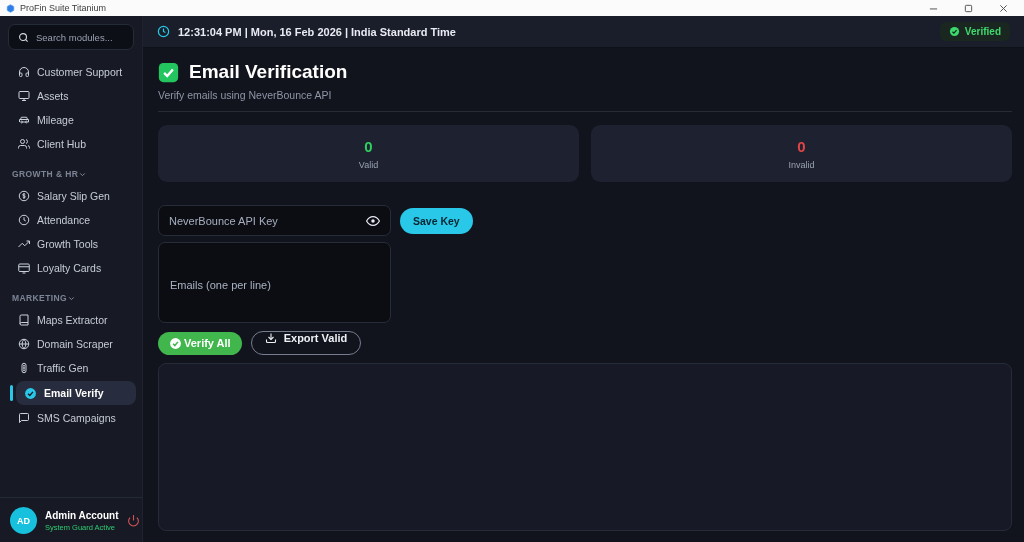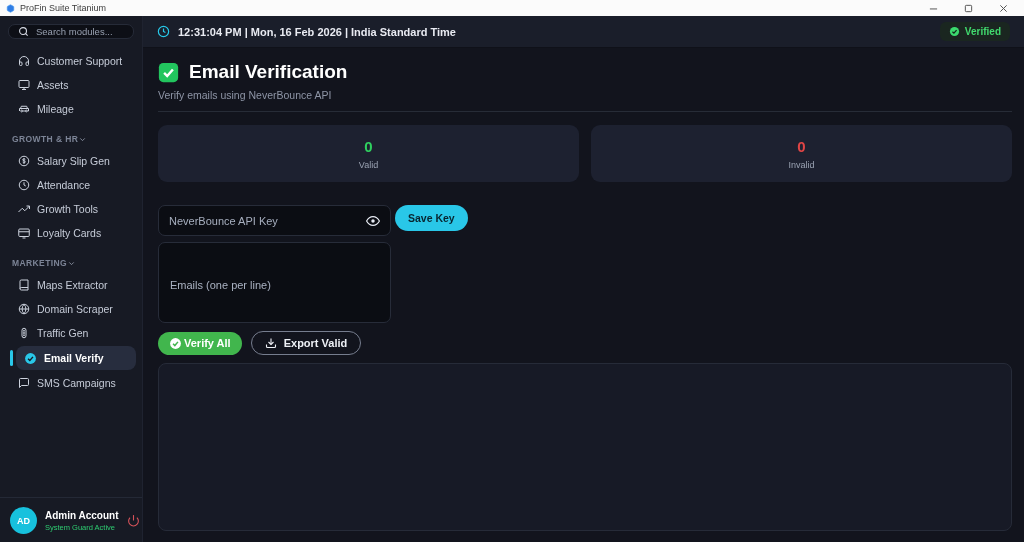--- a/index.html
+++ b/index.html
@@ -14,21 +14,21 @@
 
   
   .app { display:flex; height:527px; }
 
   
   .sidebar { width:143px; background:#171a24; display:flex; flex-direction:column; border-right:1px solid #1f2330; }
   .brand { display:flex; align-items:center; gap:8px; padding:12px 9px 10px; }
   .brand-logo { width:37px; height:37px; background:#262b39; border-radius:10px; display:flex; align-items:center; justify-content:center; flex:none; }
   .brand-name { font-size:12px; font-weight:bold; color:#ffffff; white-space:nowrap; }
   .brand-version { font-size:7.5px; color:#2cd3ef; font-weight:bold; margin-top:2px; }
-  .search-box { margin:8px 8px 4px; height:15px; background:#0d0f16; border:1px solid #262b38; border-radius:7px;
+  .search-box { margin:8px 8px 4px; height:26px; background:#0d0f16; border:1px solid #262b38; border-radius:7px;
     display:flex; align-items:center; gap:7px; padding:0 9px; }
   .search-box input { background:transparent; border:none; outline:none; color:#b6bdcc; font-size:9.5px; width:100%; }
   .search-box input::placeholder { color:#98a0b0; }
   .nav { flex:1; padding-top:6px; overflow:hidden; }
   .nav-item { position:relative; display:flex; align-items:center; gap:7px; height:24px; padding:0 8px 0 18px;
     color:#c6ccd8; font-size:10.5px; cursor:default; }
   .nav-item .ic { color:#ccd2dd; }
   .nav-item.active { margin:1px 6px 1px 16px; padding-left:8px; background:#272d3e; border-radius:8px;
     color:#ffffff; font-weight:bold; }
   .active-bar { position:absolute; left:-6px; top:4px; width:3px; height:16px; background:#29c8ea; border-radius:2px; }
@@ -58,38 +58,38 @@
   .divider { height:1px; background:#272c37; margin-top:10px; }
 
   .stats-row { display:flex; gap:12px; margin-top:13px; }
   .stat-card { flex:1; height:57px; background:#1d2130; border-radius:9px; display:flex; flex-direction:column;
     align-items:center; justify-content:center; gap:5px; }
   .stat-value { font-size:15px; font-weight:bold; }
   .stat-value.green { color:#2fd05f; }
   .stat-value.red { color:#e04545; }
   .stat-label { font-size:9px; color:#9aa2b2; }
 
-  .api-row { margin-top:23px; display:flex; align-items:flex-start; gap:4px; }
+  .api-row { margin-top:23px; display:flex; align-items:center; gap:9px; }
   .input-wrap { width:233px; height:31px; background:#0b0d13; border:1px solid #272c39; border-radius:7px;
     display:flex; align-items:center; padding:0 10px; gap:8px; }
   .input-wrap input { flex:1; background:transparent; border:none; outline:none; color:#cfd5e2; font-size:11px; min-width:0; }
   .input-wrap input::placeholder { color:#a7afbf; }
   .eye-btn { color:#e8ecf4; display:flex; cursor:pointer; background:none; border:none; }
   .save-key { height:26px; padding:0 13px; background:#29c7e8; border:none; border-radius:13px;
     color:#082530; font-size:10.5px; font-weight:bold; cursor:pointer; }
 
   .emails-area { margin-top:6px; width:233px; height:81px; background:#0b0d13; border:1px solid #272c39;
     border-radius:7px; color:#cfd5e2; font-size:11px; padding:36px 11px 10px; resize:none; outline:none;
     font-family:"Liberation Sans","DejaVu Sans",sans-serif; }
   .emails-area::placeholder { color:#aab2c2; }
 
   .btn-row { margin-top:8px; display:flex; align-items:center; gap:9px; }
   .verify-all { height:23px; display:flex; align-items:center; gap:2px; background:#41b64d; border:none;
     border-radius:12px; padding:0 11px; color:#ffffff; font-weight:bold; font-size:11px; cursor:pointer; }
-  .export-valid { height:24px; display:flex; align-items:center; gap:7px; background:transparent;
+  .export-valid { height:24px; display:flex; align-items:flex-start; gap:7px; background:transparent;
     border:1px solid #767d8e; border-radius:13px; padding:0 13px; color:#eef1f6; font-weight:bold; font-size:11px; cursor:pointer; }
 
   .results-panel { margin-top:8px; flex:1; background:#171a26; border:1px solid #262b38; border-radius:8px; }
 </style>
 </head>
 <body>
 
 <div class="titlebar">
   <span class="ic">
     <svg width="9" height="9" viewBox="0 0 24 24" fill="#2f7de5" stroke="#6ab0f5" stroke-width="1.5">
@@ -143,20 +143,29 @@
         <svg class="ic" width="12" height="12" viewBox="0 0 24 24" fill="none" stroke="currentColor" stroke-width="2">
             <path d="M5 11l1.7-4.5h10.6L19 11"></path>
             <path d="M3 11h18v5h-2.2"></path>
             <path d="M3 16v-5"></path>
             <path d="M9.3 16h5.4"></path>
             <circle cx="7.3" cy="16" r="1.8"></circle>
             <circle cx="16.7" cy="16" r="1.8"></circle>
           </svg>
         <span>Mileage</span>
       </div>
+      <div class="nav-item">
+        <svg class="ic" width="12" height="12" viewBox="0 0 24 24" fill="none" stroke="currentColor" stroke-width="2">
+            <path d="M17 21v-2a4 4 0 0 0-4-4H5a4 4 0 0 0-4 4v2"></path>
+            <circle cx="9" cy="7" r="4"></circle>
+            <path d="M23 21v-2a4 4 0 0 0-3-3.87"></path>
+            <path d="M16 3.13a4 4 0 0 1 0 7.75"></path>
+          </svg>
+        <span>Client Hub</span>
+      </div>
 
       <div class="nav-section">
         <span>GROWTH &amp; HR</span>
         <svg class="ic" width="9" height="9" viewBox="0 0 24 24" fill="none" stroke="currentColor" stroke-width="2.4">
             <polyline points="6 9 12 15 18 9"></polyline>
           </svg>
       </div>
       <div class="nav-item">
         <svg class="ic" width="12" height="12" viewBox="0 0 24 24" fill="none" stroke="currentColor" stroke-width="2">
             <circle cx="12" cy="12" r="9.5"></circle>

